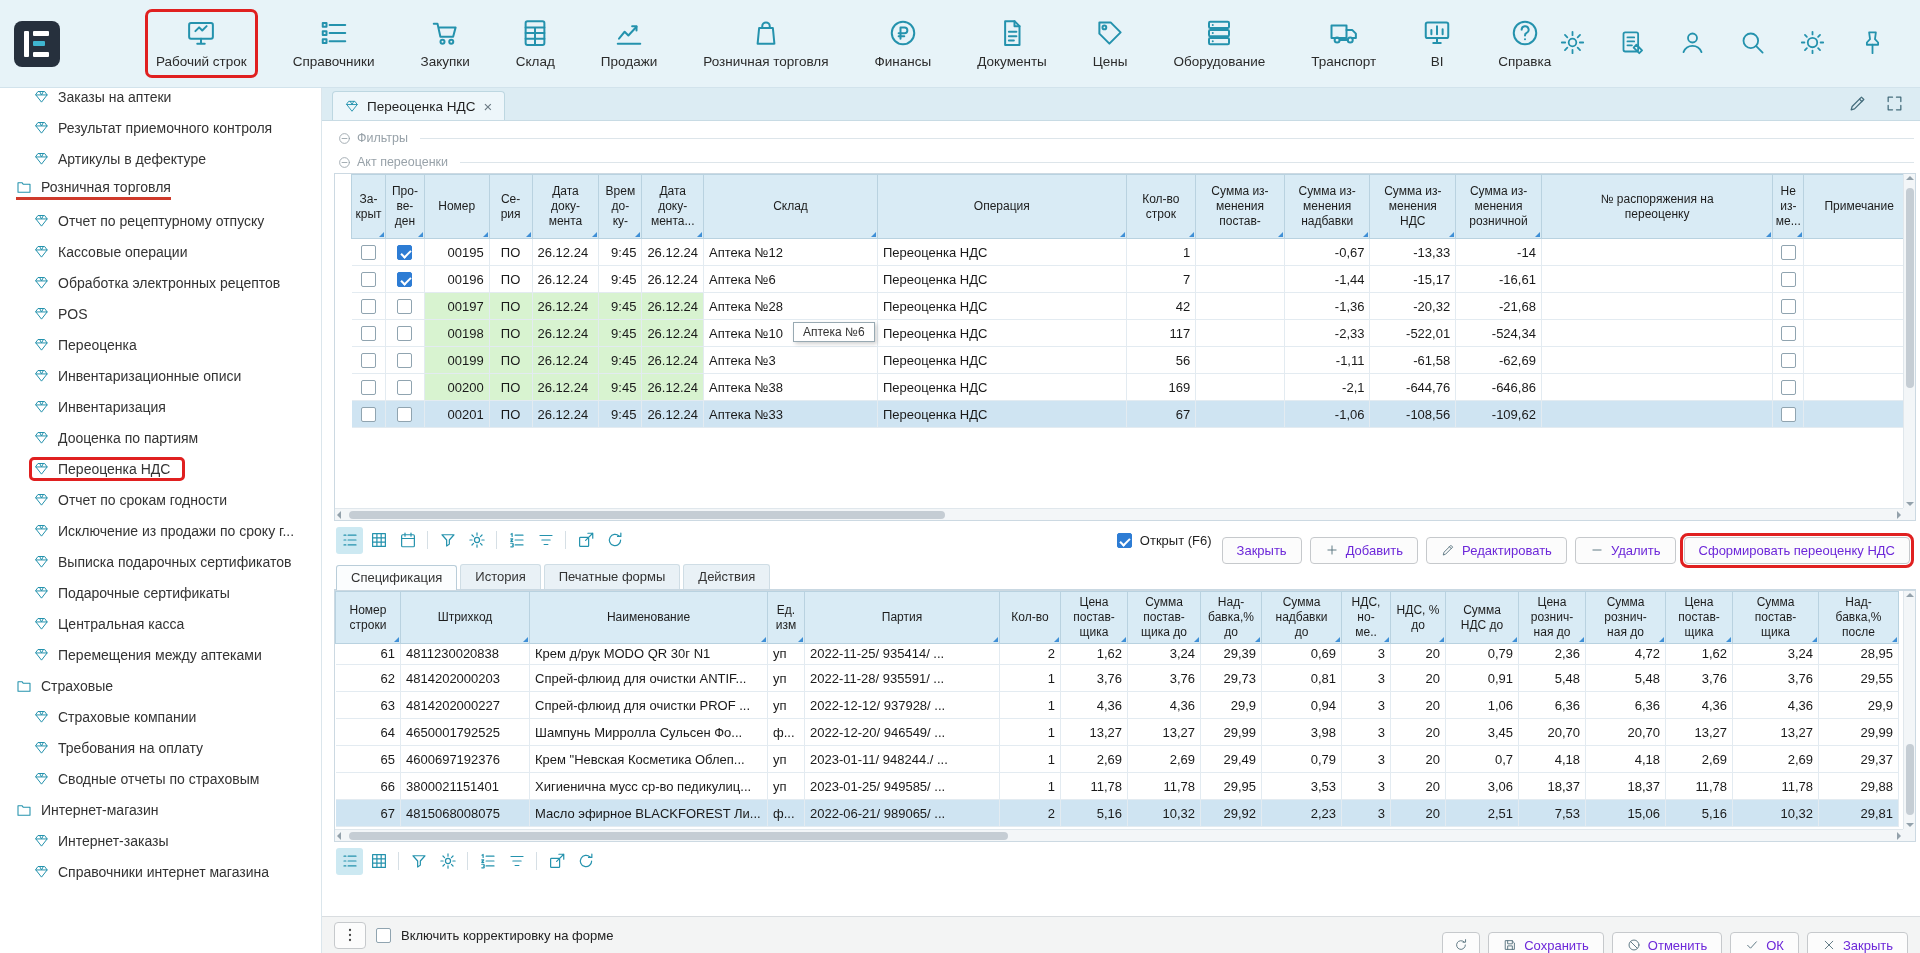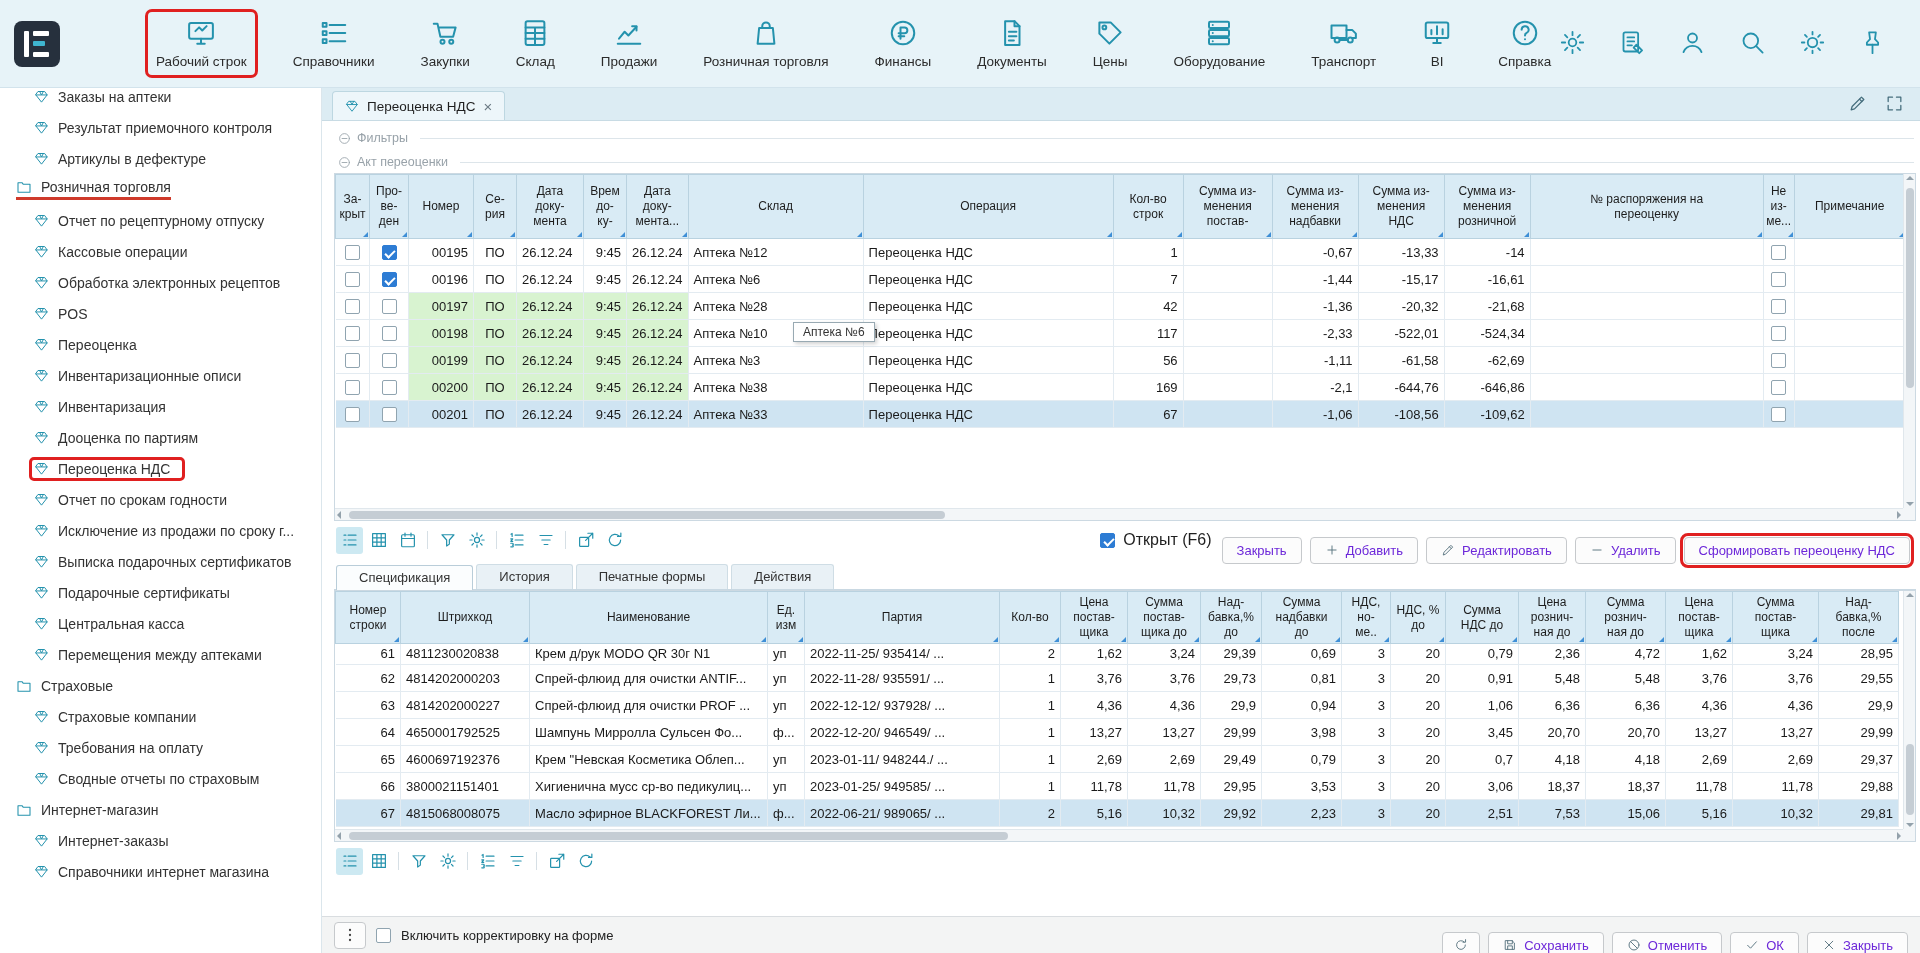--- a/index.html
+++ b/index.html
@@ -59,21 +59,21 @@
   .filters { display:flex; align-items:center; gap:8px; margin:3px 0 10px 8px; font-size:13px; color:#333; }
   .filters input { height:25px; border:1px solid #c2d6e0; border-radius:3px; padding:0 6px; font:inherit; outline:none; }
   .fi-date-from, .fi-date-to { width:62px; }
   .fi-store { width:98px; }
   .select { height:25px; width:300px; border:1px solid #c2d6e0; border-radius:3px; background:#fff; display:flex; align-items:center; justify-content:flex-end; padding:0 6px; cursor:pointer; }
   .select .ic { width:14px; height:14px; color:#7b8a93; }
   .flabel { margin-left:4px; }
 
   
   .grid-wrap { position:relative; border:1px solid #ccd9e2; background:#fff; flex:0 0 auto; overflow:hidden; }
-  .wrap-act { height:348px; }
+  .wrap-act { height:348px;padding-left:16px; }
   .wrap-spec { height:252px; }
   table.grid { border-collapse:collapse; table-layout:fixed; }
   table.grid th { background:#d9ebf5; border:1px solid #b9d2e0; font-size:12px; font-weight:normal; color:#1d1d1d;
     padding:1px 2px; white-space:pre-line; line-height:1.25; vertical-align:middle; text-align:center; position:relative; overflow:hidden; }
   #actTable th { height:64px; }
   #specTable th { height:52px; }
   table.grid th::after { content:''; position:absolute; right:1px; bottom:1px; width:0; height:0;
     border-left:5px solid transparent; border-bottom:5px solid #3f8fd6; }
   table.grid td { font-size:13px; padding:0 5px; height:27px; border-right:1px solid #e3ebf1; border-bottom:1px solid #e3ebf1;
     white-space:nowrap; overflow:hidden; color:#1a1a1a; background:#fff; }
@@ -104,29 +104,29 @@
     box-shadow:2px 2px 4px rgba(0,0,0,.18); padding:2px 9px; font-size:12px; color:#333; z-index:5; white-space:nowrap; }
 
   
   .mid-toolbar { display:flex; align-items:center; height:38px; gap:2px; padding:0 2px; flex:0 0 auto; }
   .tools { display:flex; align-items:center; gap:2px; }
   .tbtn { width:27px; height:27px; border:none; background:transparent; color:#2492ad; display:flex; align-items:center; justify-content:center; border-radius:3px; cursor:pointer; }
   .tbtn .ic { width:18px; height:18px; }
   .tbtn.act { background:#cde9f2; }
   .tsep { width:1px; height:18px; background:#d6dfe5; margin:0 4px; }
   .mid-right { margin-left:auto; display:flex; align-items:center; gap:8px; padding-right:4px; }
-  .open-label { font-size:16px; margin-right:2px; }
+  .open-label { font-size:13px; margin-right:2px; }
   .btn { height:27px; display:inline-flex; align-items:center; justify-content:flex-end; gap:7px; padding:0 14px;
     background:#fcfcfc; border:1px solid #c6c9cc; border-radius:4px; font-size:13px; color:#6d28d9; font-family:inherit; cursor:pointer; white-space:nowrap;margin-top:20px; }
   .btn .ic { width:14px; height:14px; color:#57727e; }
   .btn.icon-only { padding:0 11px; }
   .btn.annotated { outline:3px solid #e02020; outline-offset:1px; }
 
   .spec-tabs { display:flex; gap:3px; align-items:flex-end; border-bottom:1px solid #c9d8e2; height:29px; padding-left:2px; margin-top:2px; flex:0 0 auto; }
-  .stab { padding:4px 22px 5px; border:1px solid #cfdde5; border-bottom:none; border-radius:3px 3px 0 0; background:#e9f1f6; font-size:13px; color:#333; cursor:pointer; }
+  .stab { padding:4px 14px 5px; border:1px solid #cfdde5; border-bottom:none; border-radius:3px 3px 0 0; background:#e9f1f6; font-size:13px; color:#333; cursor:pointer; }
   .stab.active { background:#fbfdfe; border-color:#b9cdd9; position:relative; top:1px; }
 
   
   .footer { margin-top:auto; height:37px; background:#f3f4f4; border-top:1px solid #d9dde0; display:flex; align-items:center; gap:10px; padding:0 12px; flex:0 0 auto; }
   .kebab { width:32px; height:27px; border:1px solid #c6c9cc; background:#fcfcfc; border-radius:4px; display:flex; align-items:center; justify-content:center; cursor:pointer; color:#444; }
   .kebab .ic { width:16px; height:16px; color:#444; }
   .adjust-label { font-size:13px; color:#222; }
   .foot-right { margin-left:auto; display:flex; gap:8px; }
 </style>
 </head>

